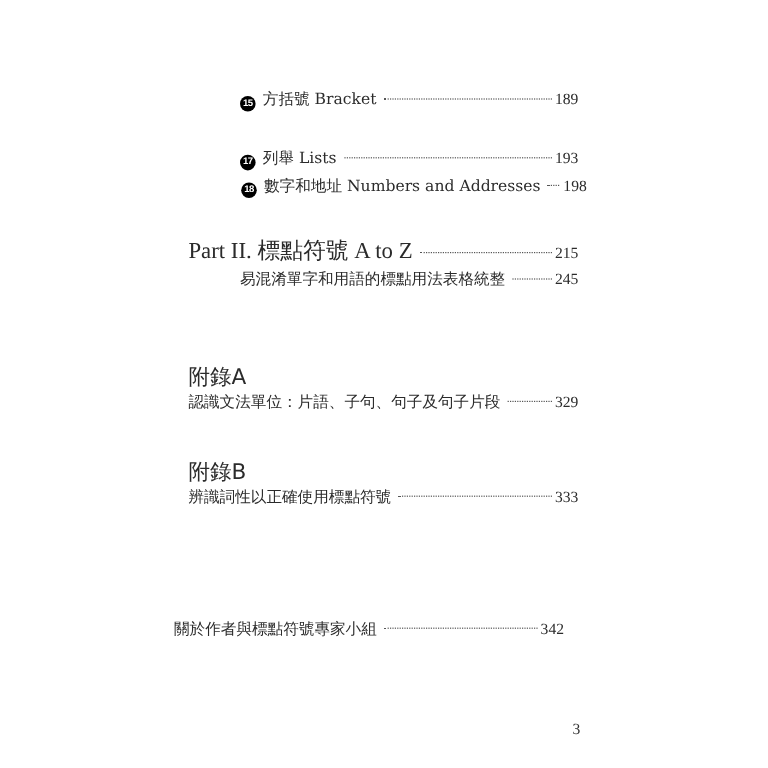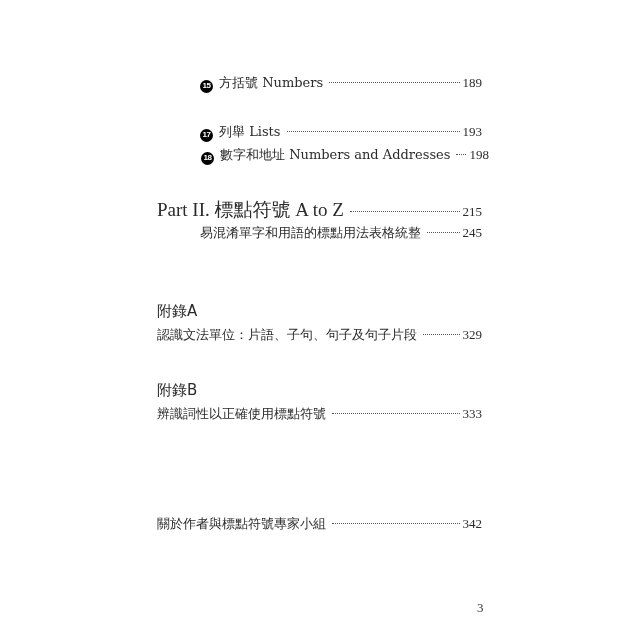--- a/index.html
+++ b/index.html
@@ -65,38 +65,38 @@
     .chapter .label {
       font-size: 13px;
     }
     .part-heading .label {
       font-family: Liberation Serif, serif;
       font-size: 19px;
     }
     .section-heading {
       position: absolute;
       font-family: "DejaVu Sans", "Liberation Sans", sans-serif;
-      font-size: 15px;
+      font-size: 18px;
       color: #2b2b2b;
       white-space: nowrap;
     }
     .page-number {
       position: absolute;
       font-family: "Liberation Serif", serif;
       font-size: 13px;
       color: #333;
     }
   </style>
 </head>
 <body>
 
 <div class="page">
 
   <div class="toc-line chapter" style="left:200px; top:75px; width:282px;">
-    <span class="label"><span class="bullet">15</span><span>方括號 Numbers</span></span>
+    <span class="label"><span class="bullet">15</span><span>方括號 Bracket</span></span>
     <span class="leader"></span>
     <span class="pagenum">189</span>
   </div>
 
 
   <div class="toc-line chapter" style="left:200px; top:124px; width:282px;">
     <span class="label"><span class="bullet">17</span><span>列舉 Lists</span></span>
     <span class="leader"></span>
     <span class="pagenum">193</span>
   </div>
@@ -126,21 +126,21 @@
     <span class="pagenum">329</span>
   </div>
 
   <div class="section-heading" style="left:157px; top:381px;">附錄B</div>
   <div class="toc-line" style="left:157px; top:406px; width:325px;">
     <span class="label">辨識詞性以正確使用標點符號</span>
     <span class="leader"></span>
     <span class="pagenum">333</span>
   </div>
 
-  <div class="toc-line" style="left:157px; top:516px; width:325px;">
+  <div class="toc-line" style="left:145px; top:516px; width:325px;">
     <span class="label">關於作者與標點符號專家小組</span>
     <span class="leader"></span>
     <span class="pagenum">342</span>
   </div>
 
   <div class="page-number" style="left:477px; top:600px;">3</div>
 
 </div>
 
 </body></html>

